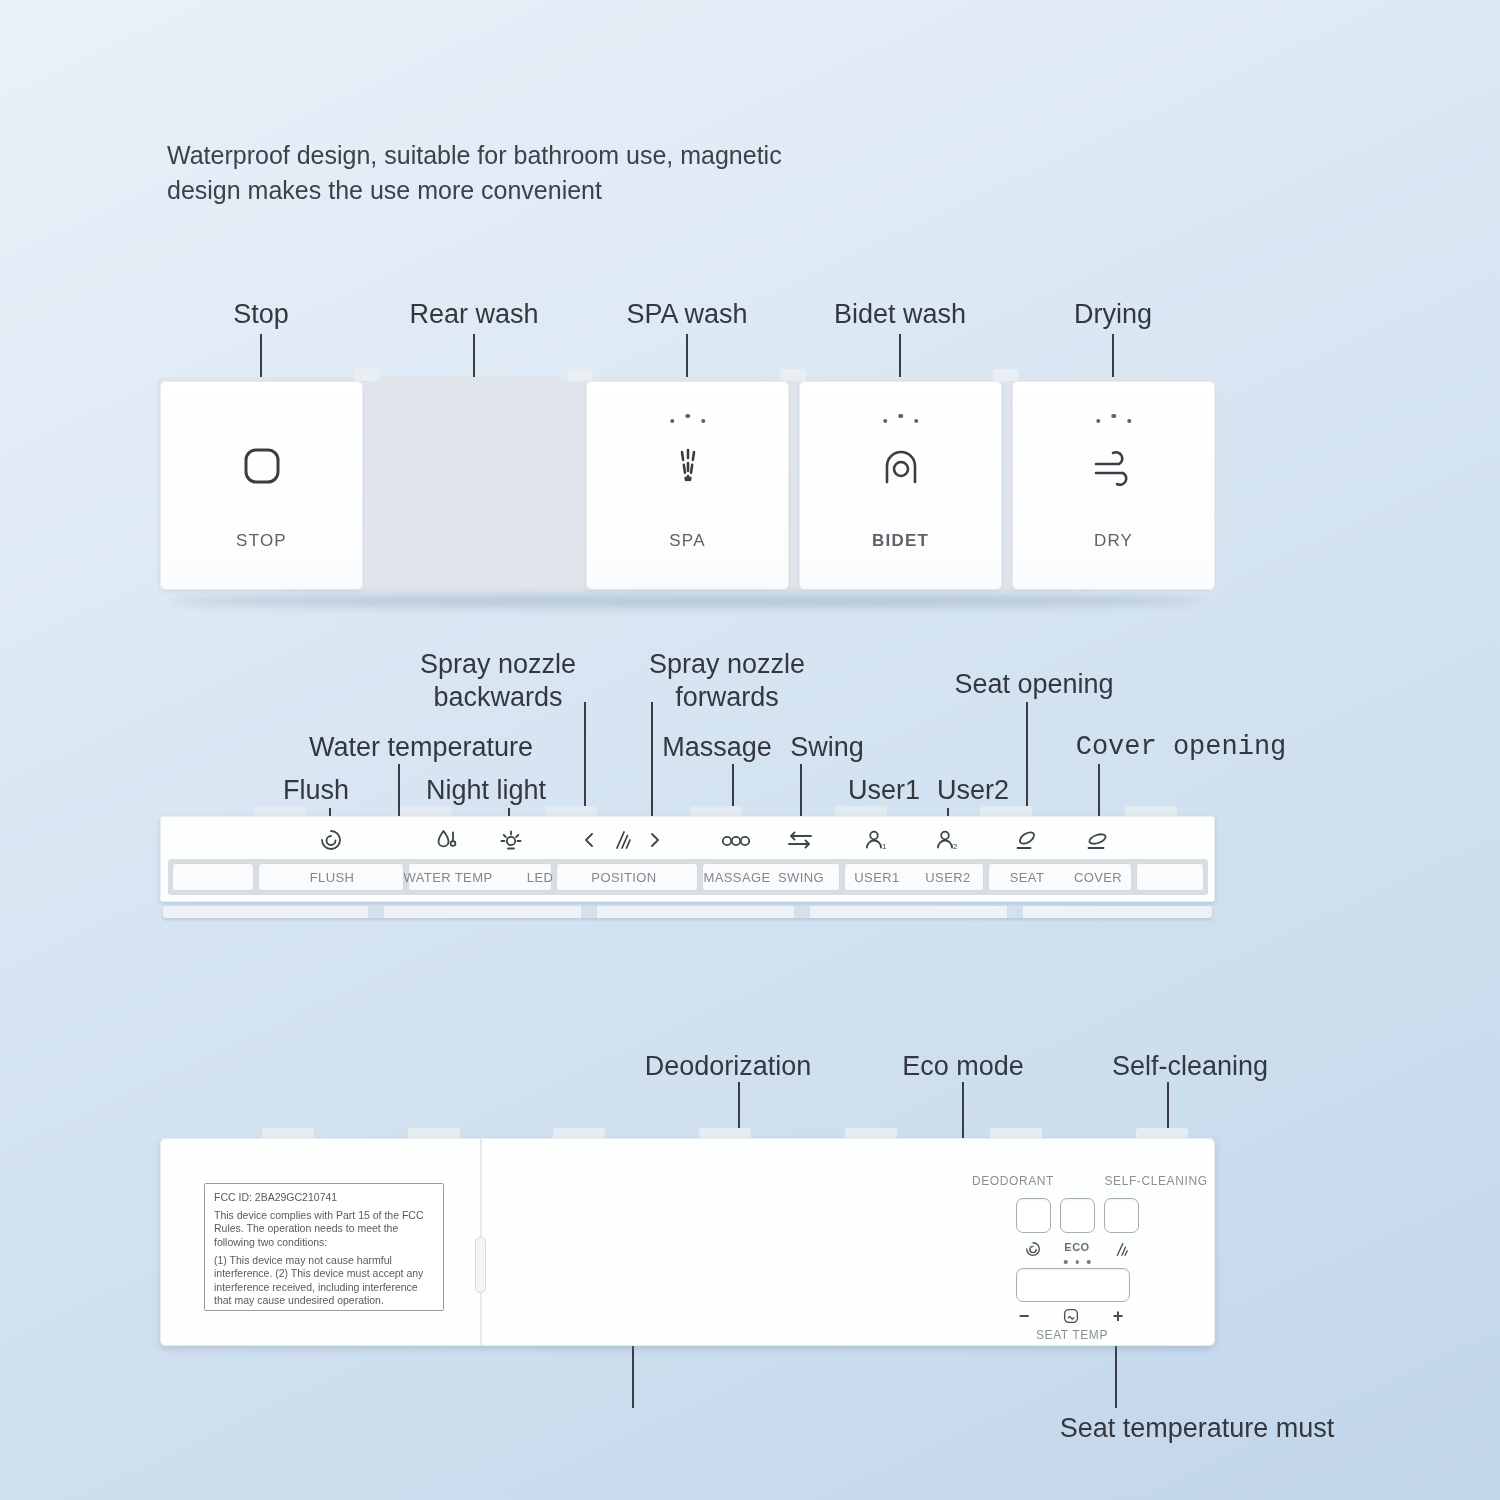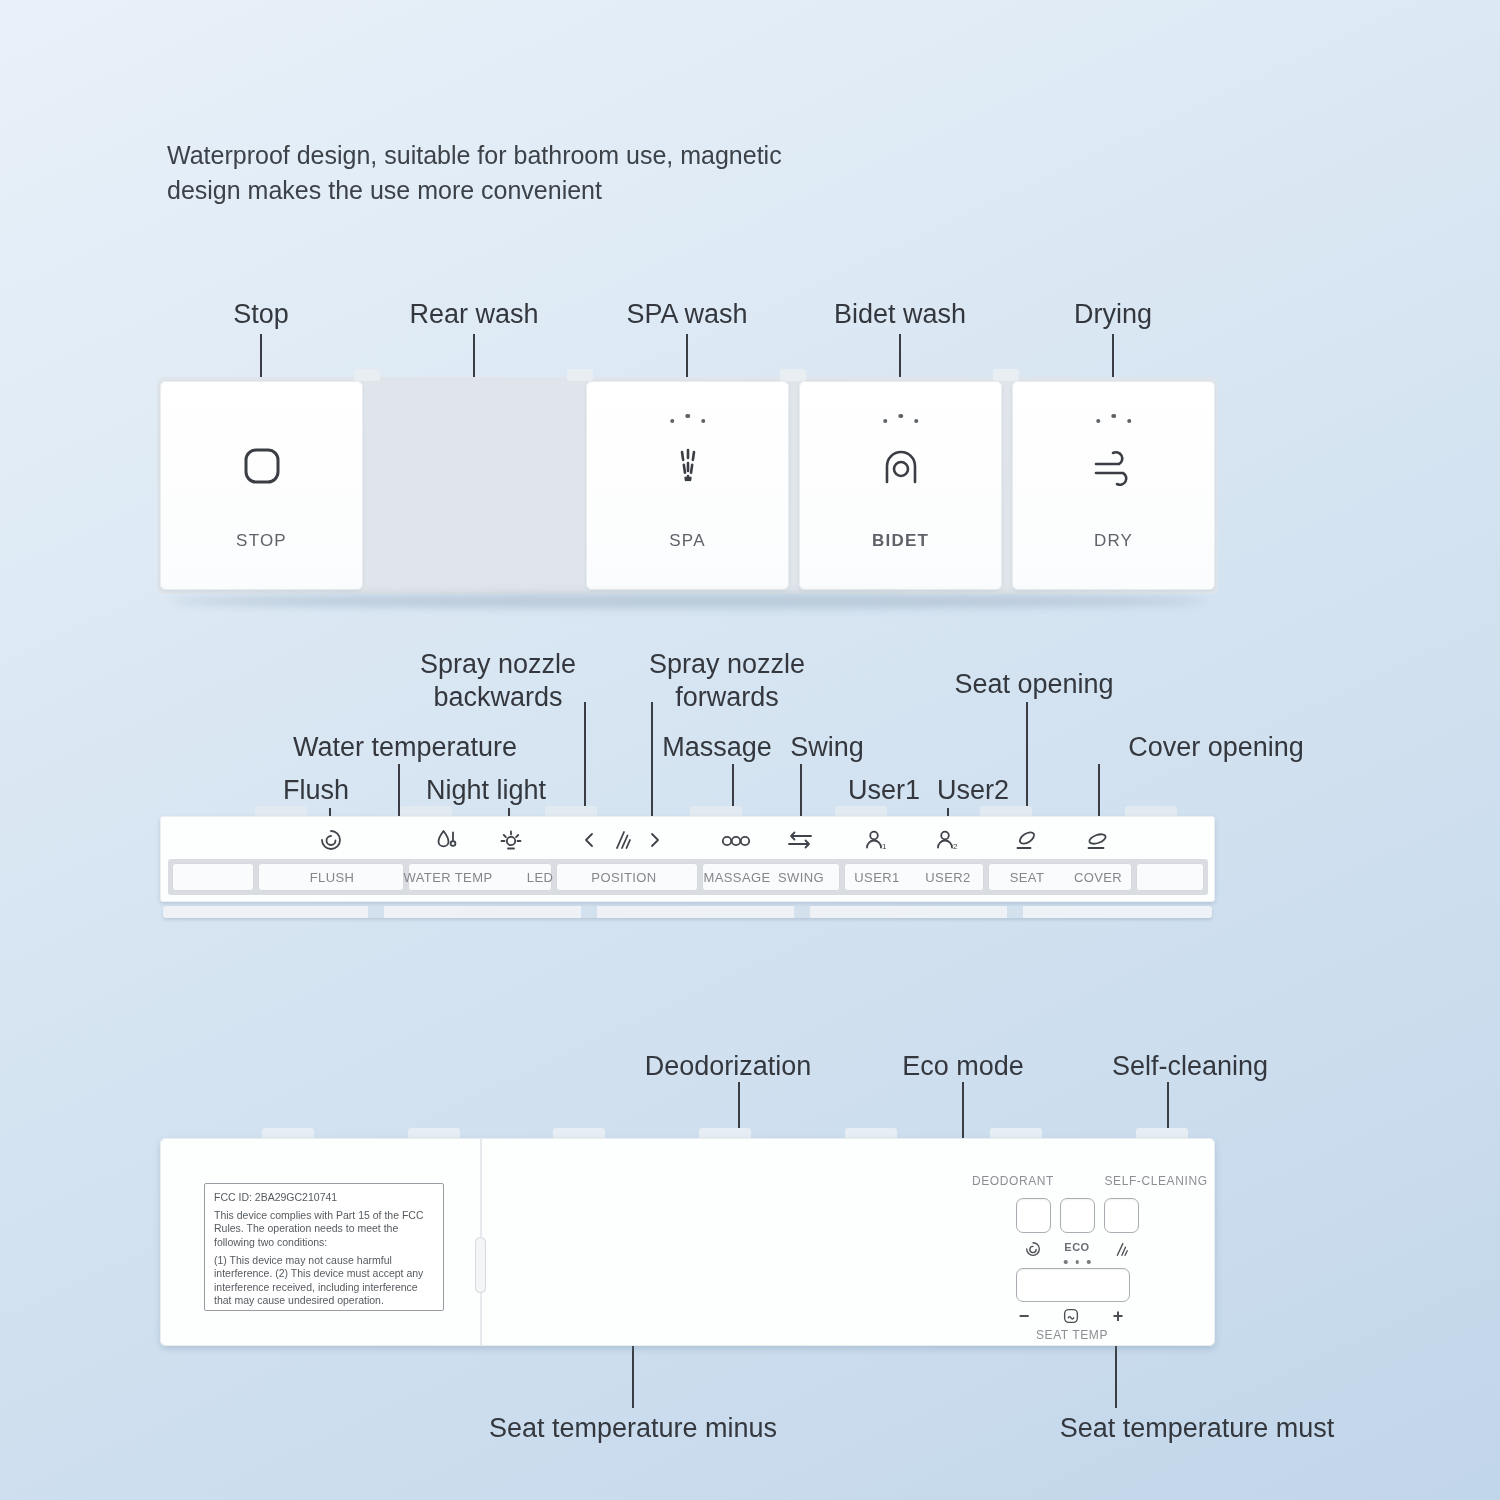--- a/index.html
+++ b/index.html
@@ -140,24 +140,24 @@
         <path d="M8 32 h27 a6 6 0 1 1 -6 11" fill="none" stroke="#3a3e44" stroke-width="2.6" stroke-linecap="round"></path>
       </svg>
     </div>
     <div class="panel-label">DRY</div>
   </div>
   <div class="face-shadow"></div>
 
   <div class="callout" style="left:498px;top:648px;width:200px;">Spray nozzle backwards</div>
   <div class="callout" style="left:727px;top:648px;width:200px;">Spray nozzle forwards</div>
   <div class="callout" style="left:1034px;top:668px;">Seat opening</div>
-  <div class="callout" style="left:405px;top:731px;">Water temperature</div>
+  <div class="callout" style="left:421px;top:731px;">Water temperature</div>
   <div class="callout" style="left:717px;top:731px;">Massage</div>
   <div class="callout" style="left:827px;top:731px;">Swing</div>
-  <div class="callout" style="left:1216px;top:731px;">Cover opening</div>
+  <div class="callout" style="left:1181px;top:731px;font-family:Liberation Mono, monospace;">Cover opening</div>
   <div class="callout" style="left:316px;top:774px;">Flush</div>
   <div class="callout" style="left:486px;top:774px;">Night light</div>
   <div class="callout" style="left:884px;top:774px;">User1</div>
   <div class="callout" style="left:973px;top:774px;">User2</div>
 
   <div class="vline" style="left:584px;top:702px;height:122px;"></div>
   <div class="vline" style="left:651px;top:702px;height:122px;"></div>
   <div class="vline" style="left:1026px;top:702px;height:122px;"></div>
   <div class="vline" style="left:398px;top:764px;height:60px;"></div>
   <div class="vline" style="left:732px;top:764px;height:60px;"></div>
@@ -275,21 +275,20 @@
 
   <div class="side-edge"></div>
   <div class="edge-notch" style="left:368px;"></div>
   <div class="edge-notch" style="left:581px;"></div>
   <div class="edge-notch" style="left:794px;"></div>
   <div class="edge-notch" style="left:1007px;"></div>
 
   <div class="callout" style="left:728px;top:1050px;">Deodorization</div>
   <div class="callout" style="left:963px;top:1050px;">Eco mode</div>
   <div class="callout" style="left:1190px;top:1050px;">Self-cleaning</div>
-  <div class="callout" style="left:633px;top:1412px;">Seat temperature minus</div>
   <div class="callout" style="left:1197px;top:1412px;">Seat temperature must</div>
 
   <div class="vline" style="left:738px;top:1082px;height:140px;"></div>
   <div class="hline" style="left:738px;top:1220px;width:277px;"></div>
   <div class="vline" style="left:962px;top:1082px;height:112px;"></div>
   <div class="hline" style="left:962px;top:1192px;width:114px;"></div>
   <div class="vline" style="left:1074px;top:1192px;height:8px;"></div>
   <div class="vline" style="left:1167px;top:1082px;height:133px;"></div>
   <div class="hline" style="left:1141px;top:1213px;width:28px;"></div>
   <div class="hline" style="left:633px;top:1306px;width:379px;"></div>

